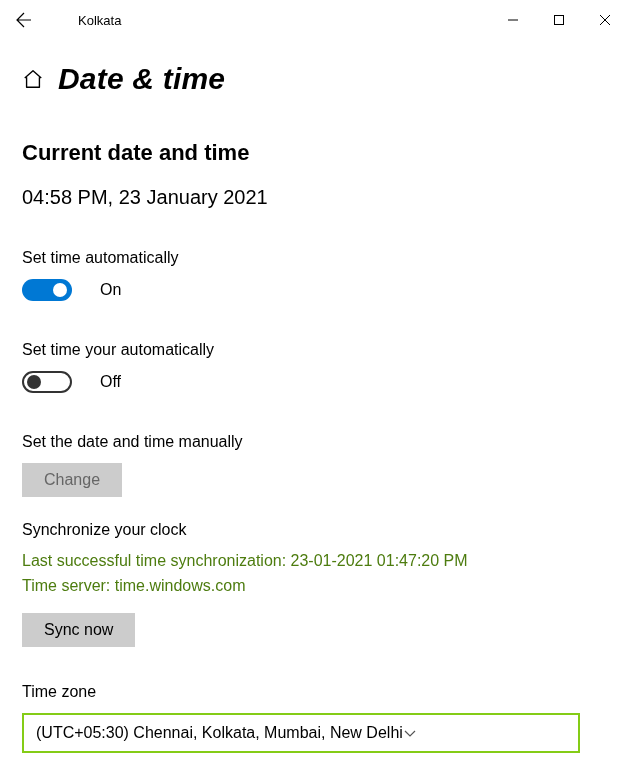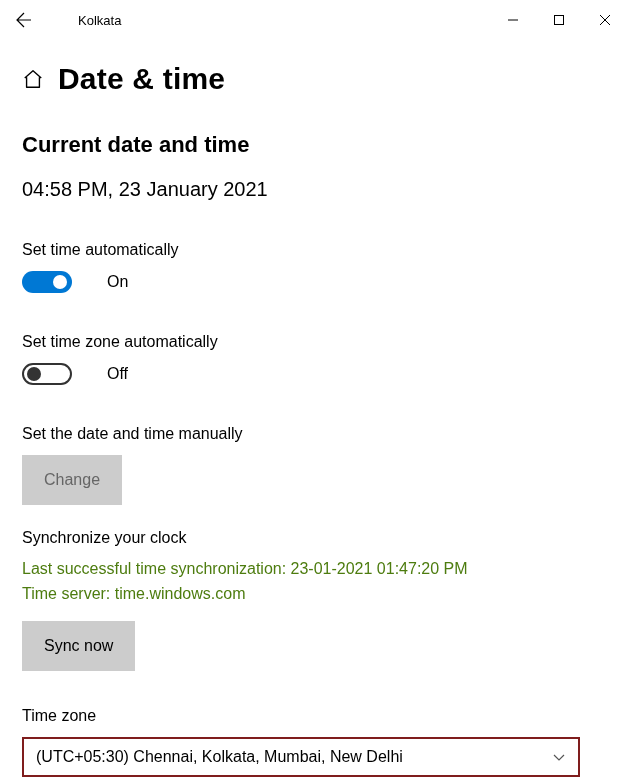--- a/index.html
+++ b/index.html
@@ -48,43 +48,44 @@
     gap: 14px;
   }
   .home-icon {
     display: flex;
     align-items: center;
   }
   .page-title {
     font-size: 30px;
     font-weight: 600;
     letter-spacing: 0.2px;
+    font-style: italic;
   }
   .content {
     padding: 14px 22px 0 22px;
   }
   .section-heading {
     font-size: 22px;
     font-weight: 600;
     margin-bottom: 20px;
-    margin-top: 4px;
+    margin-top: 12px;
   }
   .current-dt {
     font-size: 20px;
     margin-bottom: 28px;
   }
   .setting-label {
     font-size: 16px;
     margin-bottom: 12px;
     margin-top: 40px;
   }
   .toggle-row {
     display: flex;
     align-items: center;
-    gap: 35px;
+    gap: 28px;
     margin-bottom: 24px;
   }
   .toggle {
     width: 50px;
     height: 22px;
     border-radius: 11px;
     position: relative;
     cursor: pointer;
   }
   .toggle.on {
@@ -111,21 +112,21 @@
     left: 3px;
   }
   .toggle-state {
     font-size: 16px;
   }
   .btn {
     display: inline-block;
     background: #ccc;
     border: none;
     font-size: 16px;
-    padding: 16px 22px;
+    padding: 8px 22px;
     cursor: pointer;
     font-family: inherit;
   }
   .btn.disabled {
     color: #666;
     cursor: default;
   }
   .btn.enabled {
     color: #000;
   }
@@ -143,27 +144,26 @@
     margin-bottom: 14px;
   }
   .tz-section {
     margin-top: 36px;
   }
   .tz-label {
     font-size: 16px;
     margin-bottom: 12px;
   }
   .select {
-    border: 2px solid #7f1d1d;
+    border: 2px solid #84cc16;
     height: 40px;
     width: 558px;
     display: flex;
     align-items: center;
     padding: 0 12px;
-    justify-content: space-between;
     cursor: pointer;
     font-size: 16px;
   }
   .chev {
     display: flex;
     align-items: center;
   }
 </style>
 </head>
 <body>
@@ -211,21 +211,21 @@
   <div class="current-dt">04:58 PM, 23 January 2021</div>
 
   <div class="setting-label">Set time automatically</div>
   <div class="toggle-row">
     <div class="toggle on">
       <div class="knob"></div>
     </div>
     <div class="toggle-state">On</div>
   </div>
 
-  <div class="setting-label">Set time zone automatically</div>
+  <div class="setting-label">Set time your automatically</div>
   <div class="toggle-row">
     <div class="toggle off">
       <div class="knob"></div>
     </div>
     <div class="toggle-state">Off</div>
   </div>
 
   <div class="setting-label">Set the date and time manually</div>
   <button class="btn disabled">Change</button>
 

